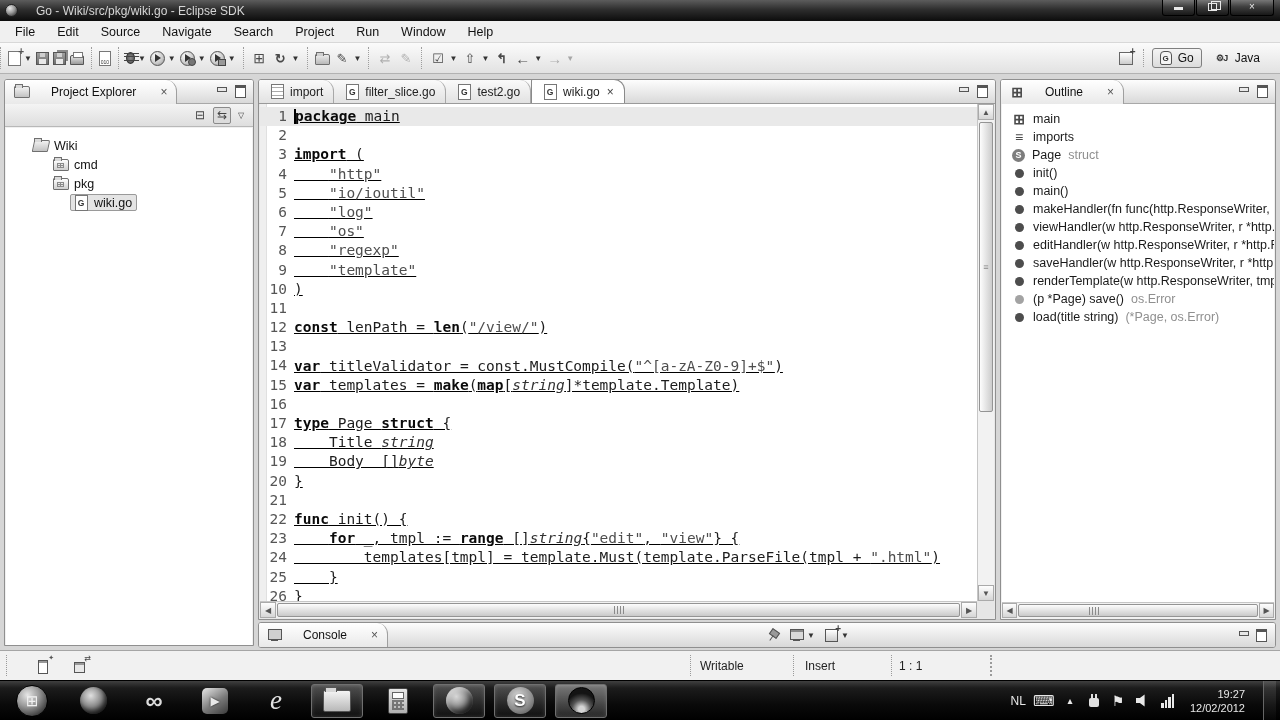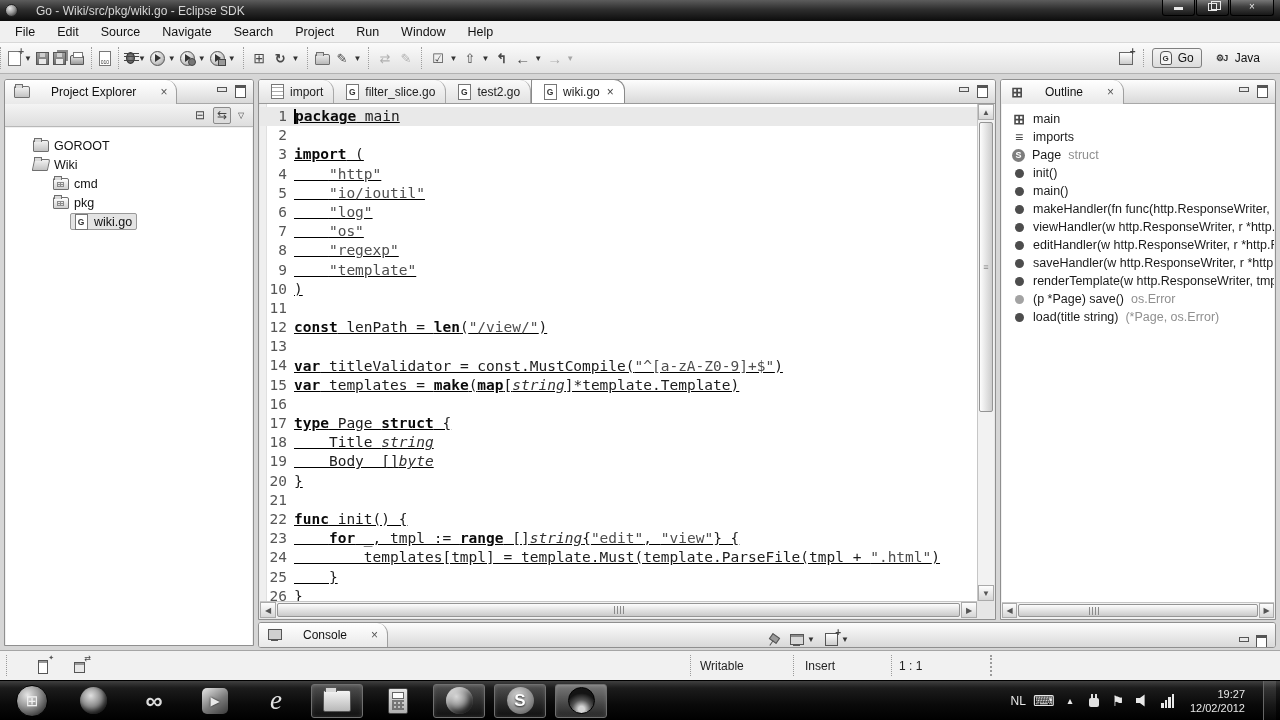--- a/index.html
+++ b/index.html
@@ -170,21 +170,21 @@
 .ohscroll{position:absolute;left:1px;right:1px;bottom:1px;height:16px;background:#f2f2f2;border-top:1px solid #c6c6c6;}
 .ohscroll .sb-btn{height:15px;width:15px;}
 .ohscroll .left{left:0;top:0;}
 .ohscroll .right{right:0;left:auto;top:0;}
 .ohthumb{position:absolute;left:16px;right:16px;top:1px;height:13px;border:1px solid #949494;border-radius:2px;
  background:linear-gradient(#fdfdfd,#c9c9c9);}
 .ohthumb .hgrip{position:absolute;left:70px;top:2px;height:8px;}
 
 
 #console{left:258px;top:622px;width:1018px;height:26px;border-radius:3px;}
-#console .phdr{height:24px;border-bottom:none;align-items:flex-end;}
+#console .phdr{height:24px;border-bottom:none;}
 .ic-console{width:14px;height:12px;position:relative;display:inline-flex;}
 .ic-console::before{content:"";width:13px;height:9px;border:1px solid #555;background:#cfcfcf;}
 .ic-console::after{content:"";position:absolute;left:3px;bottom:0;width:7px;height:2px;background:#555;}
 .con-tools{margin-left:auto;display:flex;align-items:center;gap:6px;padding-right:8px;color:#555;}
 .ic-pin-console{width:12px;height:12px;position:relative;}
 .ic-pin-console::before{content:"";position:absolute;left:2px;top:1px;width:7px;height:5px;background:#9a9a9a;border:1px solid #555;transform:rotate(35deg);}
 .ic-pin-console::after{content:"";position:absolute;left:3px;top:6px;width:1px;height:6px;background:#555;transform:rotate(35deg);}
 .ic-display-selected-console{width:14px;height:12px;position:relative;display:inline-flex;}
 .ic-display-selected-console::before{content:"";width:13px;height:9px;border:1px solid #555;background:#d8d8d8;box-shadow:inset 0 2px 0 #8a8a8a;}
 .ic-display-selected-console::after{content:"";position:absolute;left:3px;bottom:0;width:7px;height:2px;background:#555;}
@@ -390,26 +390,20 @@
       </div>
     </div>
     <div class="pe-toolbar">
       <span class="pe-tb">⊟</span>
       <span class="pe-tb pressed">⇆</span>
       <span class="pe-tb small">▽</span>
     </div>
     <div class="tree" id="pe-tree">
         <div class="tree-row" style="padding-left: 24px;">
           <span class="row-inner">
-            <span class="fi fi-folder"></span>
-            <span>GOROOT</span>
-          </span>
-        </div>
-        <div class="tree-row" style="padding-left: 24px;">
-          <span class="row-inner">
             <span class="fi fi-folder-open"></span>
             <span>Wiki</span>
           </span>
         </div>
         <div class="tree-row" style="padding-left: 44px;">
           <span class="row-inner">
             <span class="fi fi-package-folder">
               <i></i>
             </span>
             <span>cmd</span>

